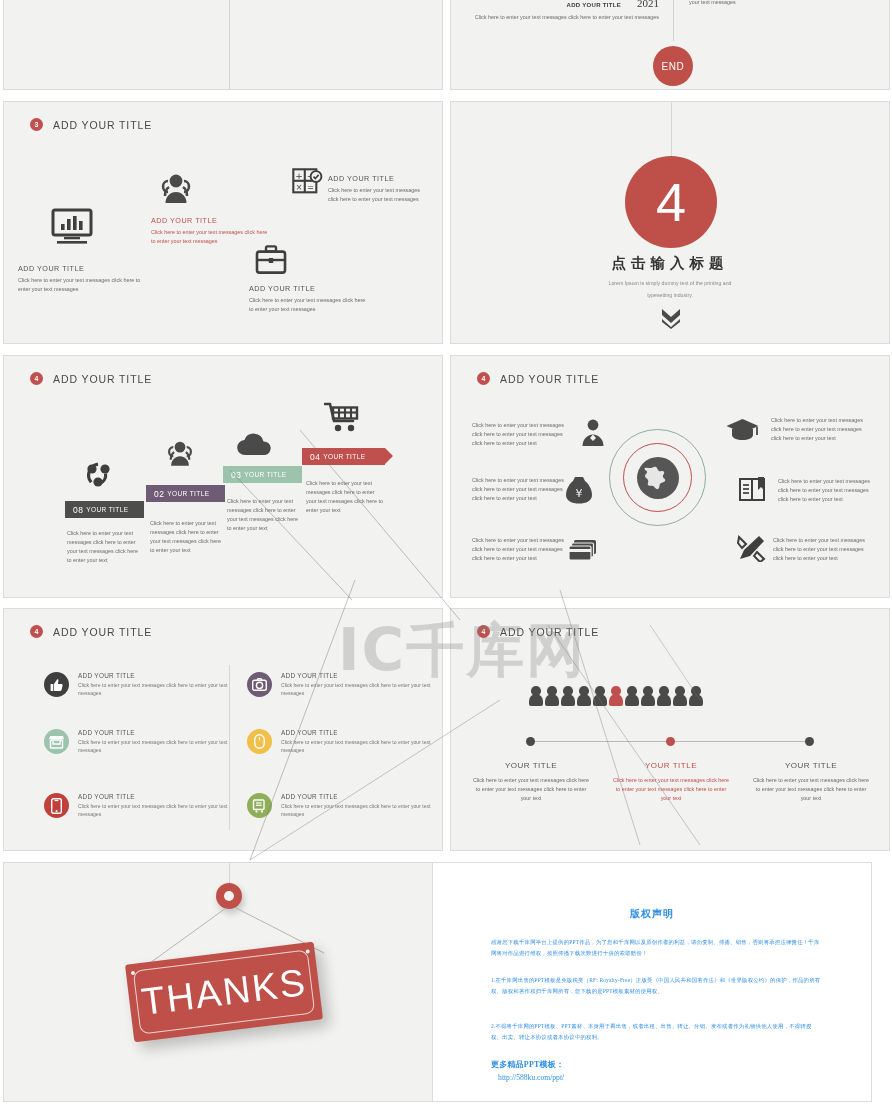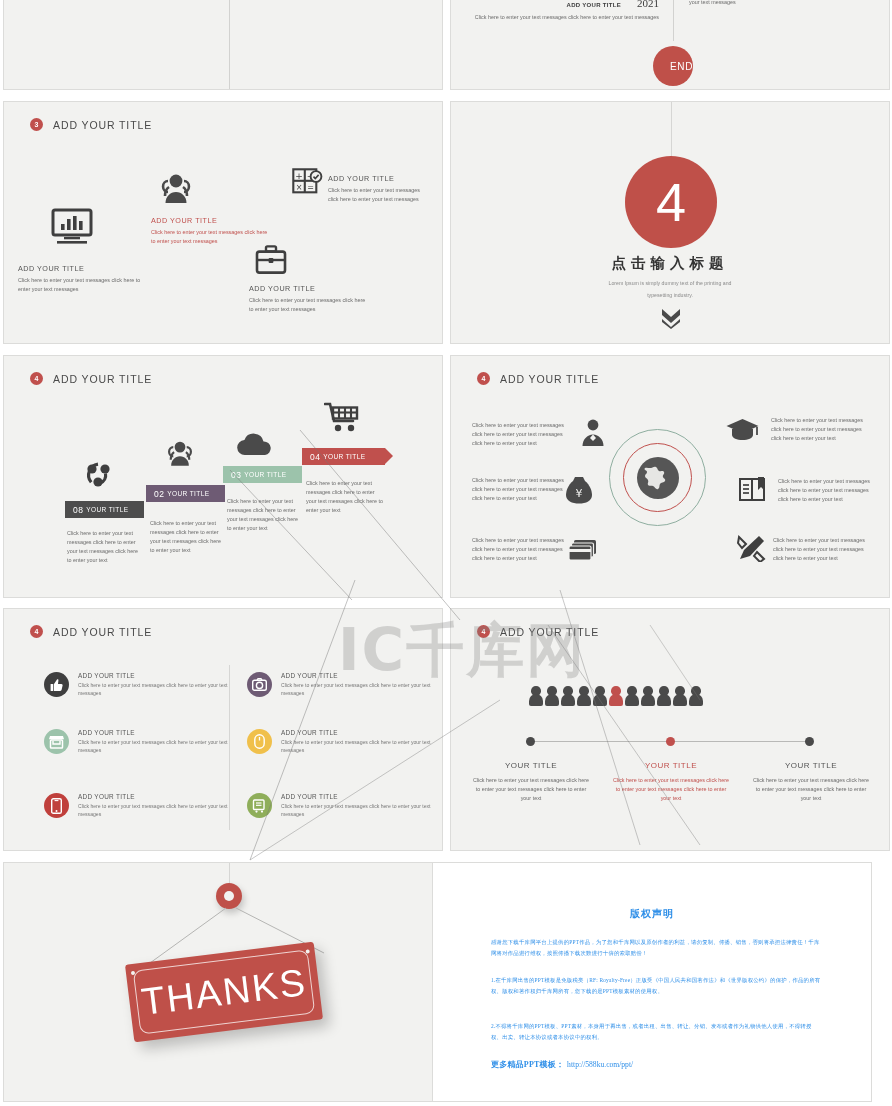--- a/index.html
+++ b/index.html
@@ -39,21 +39,21 @@
 
   
   .tl-divider{ position:absolute; top:0; width:1px; background:#d2d2d0; }
   .yr{ font-size:11px; color:#3b3b3b; font-family:"Liberation Serif", serif; }
   .mini-ttl{ font-size:6px; font-weight:bold; color:#3b3b3b; letter-spacing:.3px; }
 
   
   .end-circle{
     position:absolute; width:40px;height:40px;border-radius:50%;
     background:#bf5049; color:#fff; font-size:10px;
-    display:flex;align-items:center;justify-content:flex-end;
+    display:flex;align-items:center;justify-content:center;
     letter-spacing:.6px;
   }
   
   .big-circle{
     position:absolute; width:92px;height:92px;border-radius:50%;
     background:#bf5049; color:#fff;
     display:flex;align-items:center;justify-content:center;
     font-size:54px; font-weight:300; font-family:"Liberation Sans",sans-serif;
   }
   .cn-title{
@@ -591,21 +591,21 @@
     </div>
   </div>
 </div>
 
 <div class="slide" style="left:432px; top:862px; width:440px; height:240px; background:#ffffff;">
   <div class="slide-inner" style="background:#fff;">
     <div class="cp cp-h" style="left:0; top:44px;">版权声明</div>
     <div class="cp cp-p" style="left:58px; top:74px; width:330px;">感谢您下载千库网平台上提供的PPT作品，为了您和千库网以及原创作者的利益，请勿复制、传播、销售，否则将承担法律责任！千库网将对作品进行维权，按照传播下载次数进行十倍的索取赔偿！</div>
     <div class="cp cp-p" style="left:58px; top:112px; width:330px;">1.在千库网出售的PPT模板是免版税类（RF: Royalty-Free）正版受《中国人民共和国著作法》和《世界版权公约》的保护，作品的所有权、版权和著作权归千库网所有，您下载的是PPT模板素材的使用权。</div>
     <div class="cp cp-p" style="left:58px; top:158px; width:330px;">2.不得将千库网的PPT模板、PPT素材，本身用于再出售，或者出租、出售、转让、分销、发布或者作为礼物供他人使用，不得转授权、出卖、转让本协议或者本协议中的权利。</div>
-    <div class="cp" style="left:58px; top:196px; display:flex; align-items:center; gap:3px;">
+    <div class="cp" style="left:58px; top:196px; display:flex; align-items:flex-end; gap:3px;flex-direction:column;">
       <span class="cp-link">更多精品PPT模板：</span>
       <span style="font-size:7.6px;">http://588ku.com/ppt/</span>
     </div>
   </div>
 </div>
 
 <div class="wm" style="left:338px; top:612px;">
   <span class="wm-logo">IC千库网</span>
 </div>
 

